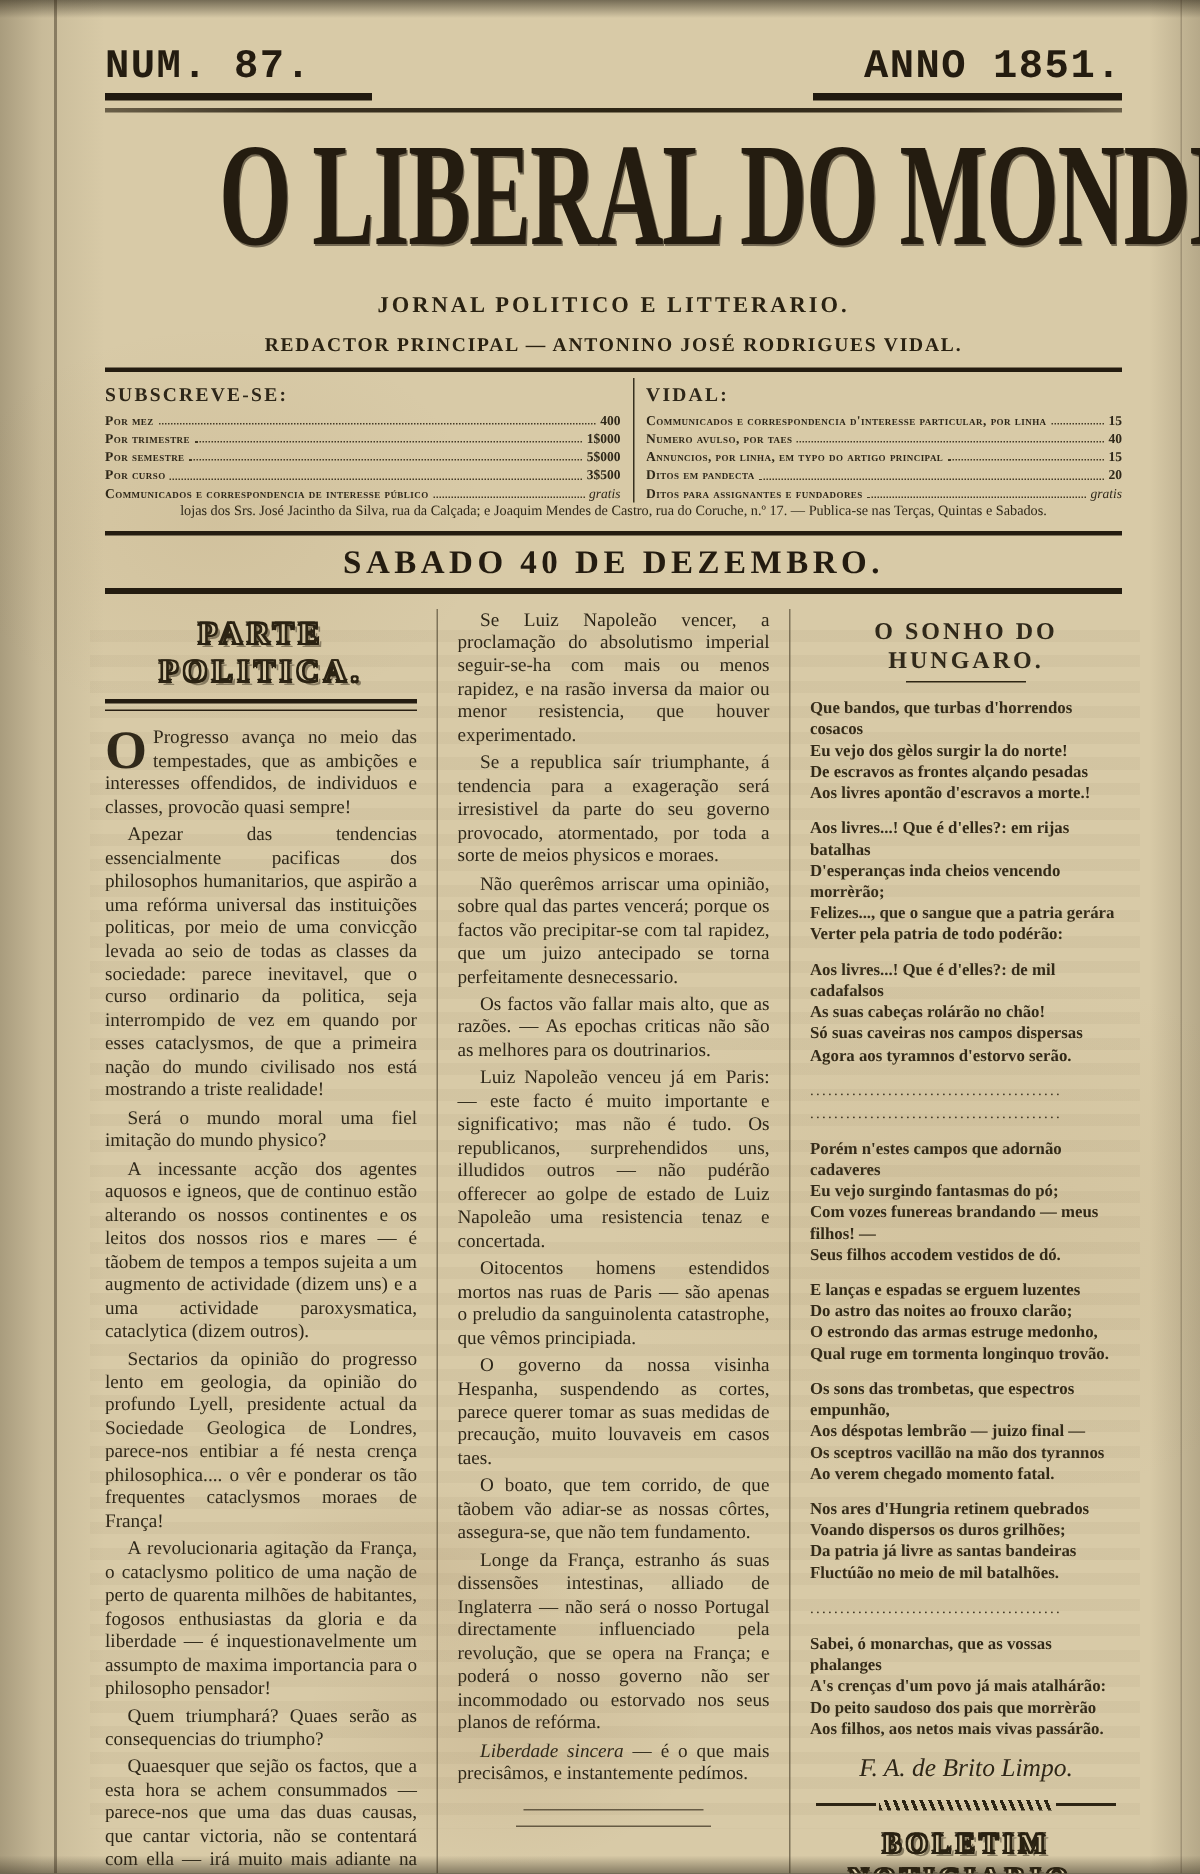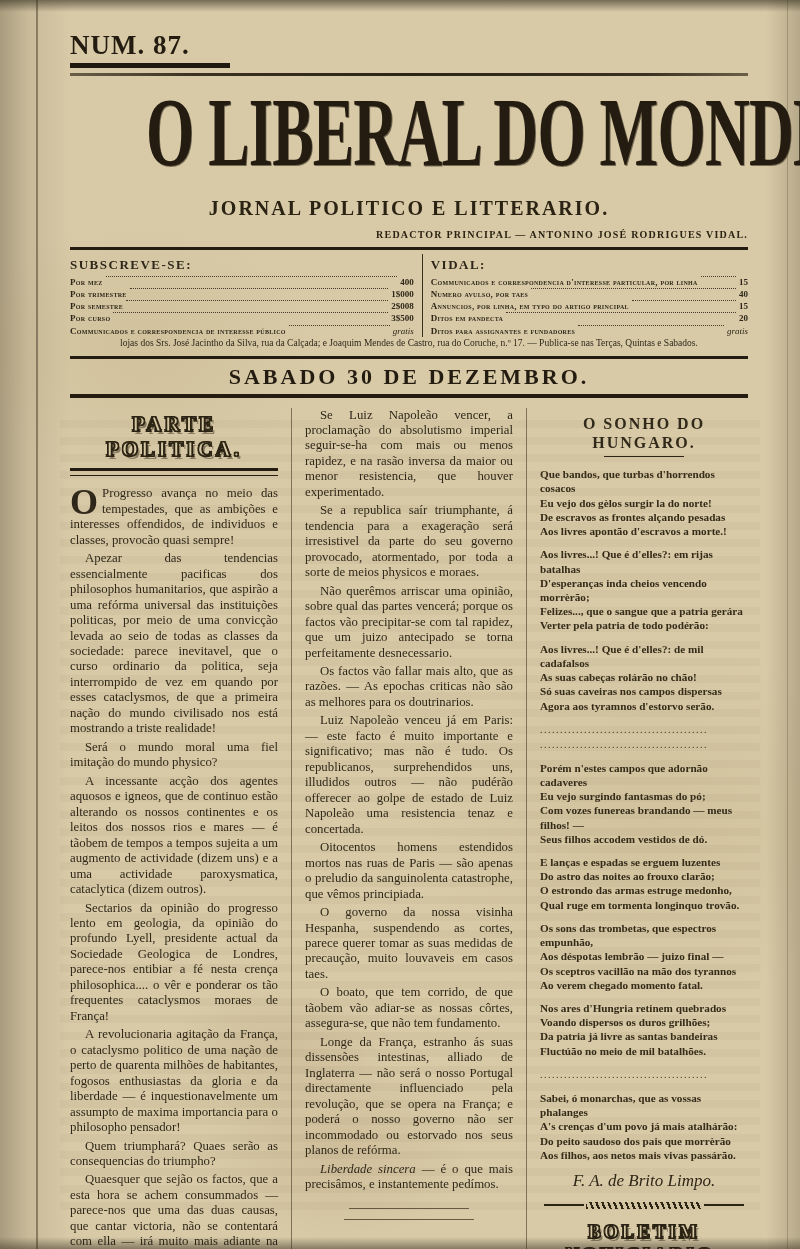--- a/index.html
+++ b/index.html
@@ -17,43 +17,43 @@
       linear-gradient(180deg, rgba(35,30,18,.55) 0, rgba(35,30,18,0) 12px),
       linear-gradient(0deg, rgba(35,30,18,.45) 0, rgba(35,30,18,0) 12px);
   }
   .fold-line{position:absolute;left:36px;top:0;bottom:0;width:2px;background:rgba(55,44,26,.45);}
   .edge-right{position:absolute;right:12px;top:0;bottom:0;width:1px;background:rgba(55,44,26,.25);}
   .ghost{position:absolute;left:60px;right:40px;top:420px;bottom:30px;pointer-events:none;
     background:repeating-linear-gradient(180deg, rgba(105,88,58,.05) 0 8px, rgba(105,88,58,0) 8px 17px);}
   .content{position:relative;padding:30px 52px 0 70px;}
 
   
-  .issue-row{display:flex;justify-content:space-between;align-items:flex-end;}
+  .issue-row{display:flex;justify-content:space-between;align-items:flex-end;font-family:Liberation Mono, monospace;}
   .issue-wrap,.year-wrap{border-bottom:5px solid #20190f;padding-bottom:2px;}
   .issue-wrap{padding-right:40px;}
   .year-wrap{padding-left:34px;}
   .issue-text{font-size:27px;font-weight:bold;letter-spacing:1px;color:#241c10;}
   .header-rule{height:3px;margin-top:5px;
     background:linear-gradient(90deg,#6a5f48 0,#3a3122 18%,#2c2414 50%,#3a3122 85%,#6a5f48 100%);}
 
   
   .masthead{text-align:center;margin-top:14px;white-space:nowrap;}
   .masthead-inner{display:inline-block;transform:scale(.84,1.32);transform-origin:center;
     font-size:74px;font-weight:bold;letter-spacing:-1px;color:#241c10;
     text-shadow:1px 1px 0 rgba(36,28,16,.55);}
-  .subtitle{text-align:center;font-size:20px;font-weight:bold;letter-spacing:2px;margin-top:22px;color:#2a2212;}
-  .editor-line{text-align:right;font-size:10px;font-weight:bold;letter-spacing:1.2px;margin-top:9px;color:#2a2212;}
+  .subtitle{text-align:center;font-size:15px;font-weight:bold;letter-spacing:2px;margin-top:22px;color:#2a2212;}
+  .editor-line{text-align:center;font-size:13px;font-weight:bold;letter-spacing:1.2px;margin-top:9px;color:#2a2212;}
   .rule-heavy{height:3px;background:#241c10;margin-top:7px;}
 
   
   .sub-box{display:flex;margin-top:4px;font-size:9px;}
   .sub-left{width:52%;padding-right:8px;}
   .sub-right{width:48%;border-left:1.5px solid #37301f;padding-left:8px;}
   .sub-header{text-align:left;font-size:13px;font-weight:bold;letter-spacing:1.5px;margin:3px 0 3px;}
-  .sub-row{display:flex;align-items:flex-start;line-height:1.35;}
+  .sub-row{display:flex;align-items:flex-end;line-height:1.35;}
   .sub-label{font-variant:small-caps;font-weight:bold;letter-spacing:.3px;white-space:nowrap;overflow:hidden;}
   .sub-dots{flex:1;border-bottom:1.6px dotted #453b26;margin:0 3px 3px 3px;min-width:8px;}
   .sub-value{font-weight:bold;}
   .sub-value.italic{font-style:italic;font-weight:normal;font-family:Liberation Serif, serif;}
   .sub-footer{font-size:9.5px;line-height:1.35;text-align:center;margin-top:3px;}
 
   
   .date-band{text-align:center;font-size:22px;font-weight:bold;letter-spacing:3px;
     padding:5px 0 4px;color:#241c10;}
   .rule-date-top{height:3px;background:#241c10;margin-top:6px;}
@@ -95,20 +95,23 @@
 <div class="page">
   <div class="fold-line"></div>
   <div class="edge-right"></div>
 
   <div class="content">
 
     <div class="issue-row">
       <div class="issue-wrap">
         <span class="issue-text">NUM. 87.</span>
       </div>
+      <div class="year-wrap">
+        <span class="issue-text">ANNO 1851.</span>
+      </div>
     </div>
     <div class="header-rule"></div>
 
     <div class="masthead">
       <span class="masthead-inner">O LIBERAL DO MONDEGO.</span>
     </div>
     <div class="subtitle">JORNAL POLITICO E LITTERARIO.</div>
     <div class="editor-line">REDACTOR PRINCIPAL — ANTONINO JOSÉ RODRIGUES VIDAL.</div>
     <div class="rule-heavy"></div>
 
@@ -121,21 +124,21 @@
           <span class="sub-value">400</span>
         </div>
         <div class="sub-row">
           <span class="sub-label">Por trimestre</span>
           <span class="sub-dots"></span>
           <span class="sub-value">1$000</span>
         </div>
         <div class="sub-row">
           <span class="sub-label">Por semestre</span>
           <span class="sub-dots"></span>
-          <span class="sub-value">2$008</span>
+          <span class="sub-value">5$000</span>
         </div>
         <div class="sub-row">
           <span class="sub-label">Por curso</span>
           <span class="sub-dots"></span>
           <span class="sub-value">3$500</span>
         </div>
         <div class="sub-row">
           <span class="sub-label">Communicados e correspondencia de interesse público</span>
           <span class="sub-dots"></span>
           <span class="sub-value italic">gratis</span>
@@ -166,21 +169,21 @@
         <div class="sub-row">
           <span class="sub-label">Ditos para assignantes e fundadores</span>
           <span class="sub-dots"></span>
           <span class="sub-value italic">gratis</span>
         </div>
       </div>
     </div>
     <div class="sub-footer" style="margin-top:0;">lojas dos Srs. José Jacintho da Silva, rua da Calçada; e Joaquim Mendes de Castro, rua do Coruche, n.º 17. — Publica-se nas Terças, Quintas e Sabados.</div>
 
     <div class="rule-date-top"></div>
-    <div class="date-band">SABADO 30 DE DEZEMBRO.</div>
+    <div class="date-band">SABADO 40 DE DEZEMBRO.</div>
     <div class="rule-date-bottom"></div>
 
     <div class="columns">
 
       <div class="col">
         <div class="display-head">PARTE POLITICA.</div>
         <div class="double-rule"></div>
         <p class="p-first">
           <span class="drop-cap">O</span><span>Progresso avança no meio das tempestades, que as ambições e interesses offendidos, de individuos e classes, provocão quasi sempre!</span>
         </p>

